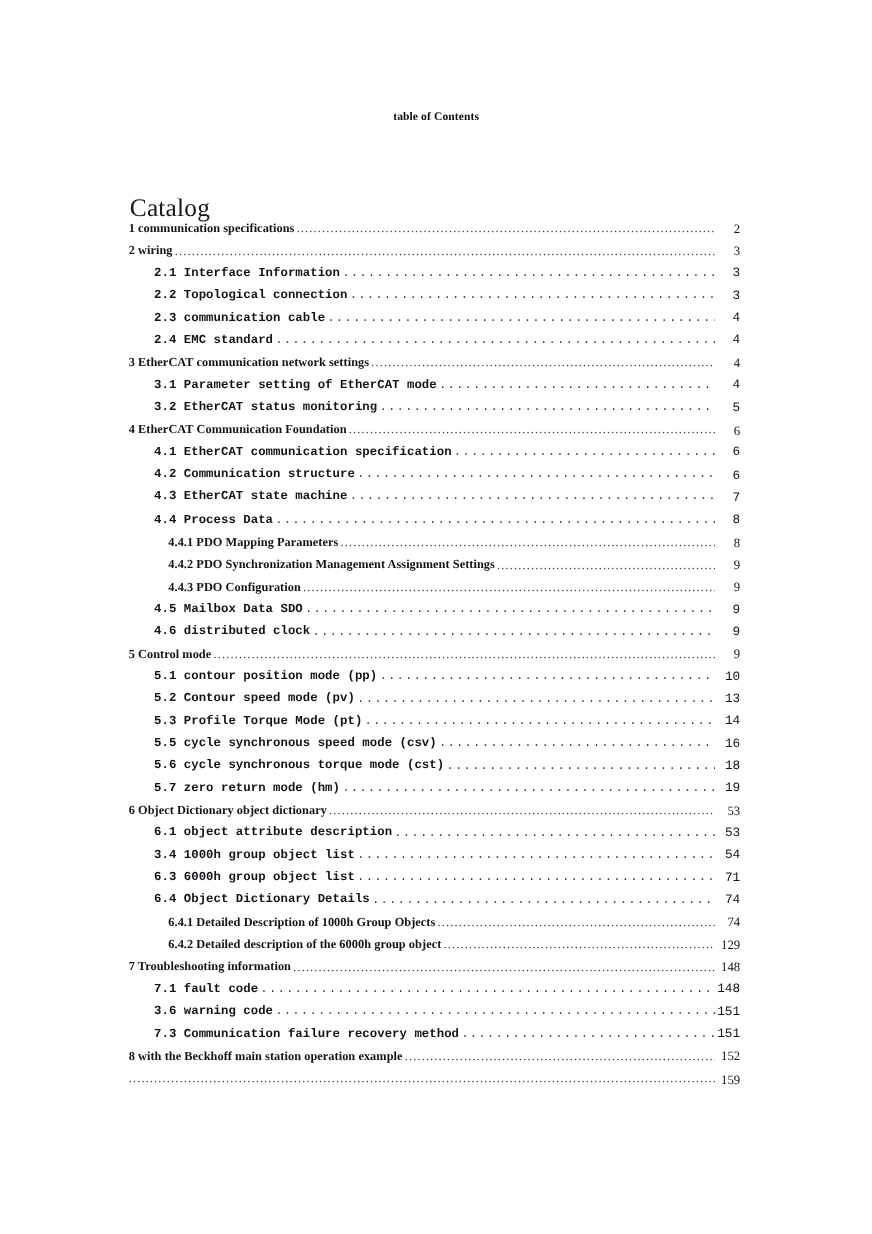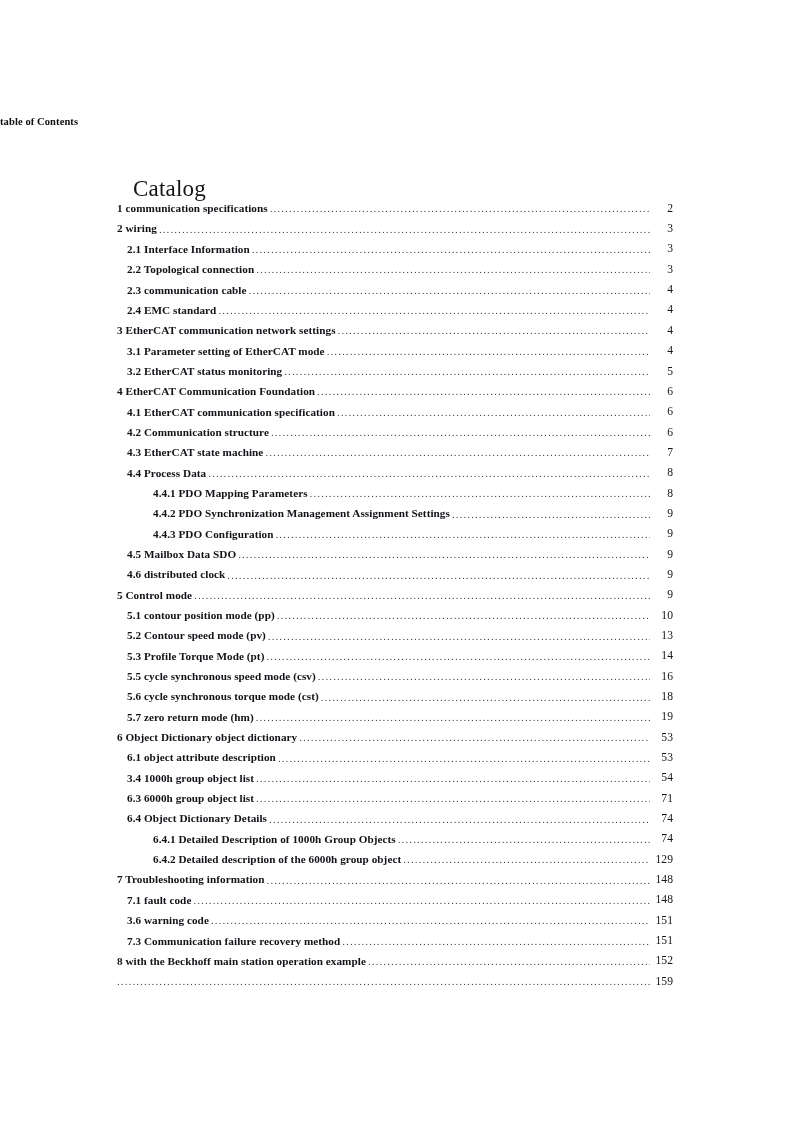--- a/index.html
+++ b/index.html
@@ -19,41 +19,40 @@
 
   .page {
     position: absolute;
     inset: 0;
     background: #ffffff;
   }
 
   
   .running-header {
     position: absolute;
-    top: 116px;
+    top: 101px;
     left: 0;
     width: 793px;
-    text-align: left;
+    text-align: center;
     font-size: 10.5px;
     font-weight: bold;
     letter-spacing: 0.1px;
     color: #0d0d0d;
   }
 
   
   .catalog-title {
     position: absolute;
     top: 162px;
     left: 118px;
     font-size: 23px;
     font-weight: normal;
     line-height: 1;
     color: #151515;
     letter-spacing: 0.2px;
-    margin-left: 15px;
   }
 
   
   .toc {
     position: absolute;
     top: 197px;
     left: 117px;
     width: 556px;
   }
 
@@ -101,21 +100,21 @@
     padding-left: 1px;
     line-height: 1;
     padding-bottom: 3px;
     font-weight: normal;
     font-size: 11.6px;
     color: #151515;
   }
 
   
   .lvl1 { margin-left: 0px;  }
-  .lvl2 { margin-left: 10px; }
+  .lvl2 { margin-left: 23px; font-family: Liberation Mono, monospace; }
   .lvl3 { margin-left: 36px; }
 
   .lvl1 .pageno { font-weight: normal; }
 </style>
 </head>
 <body>
 
 <div class="page">
 
   <div class="running-header">table of Contents</div>

